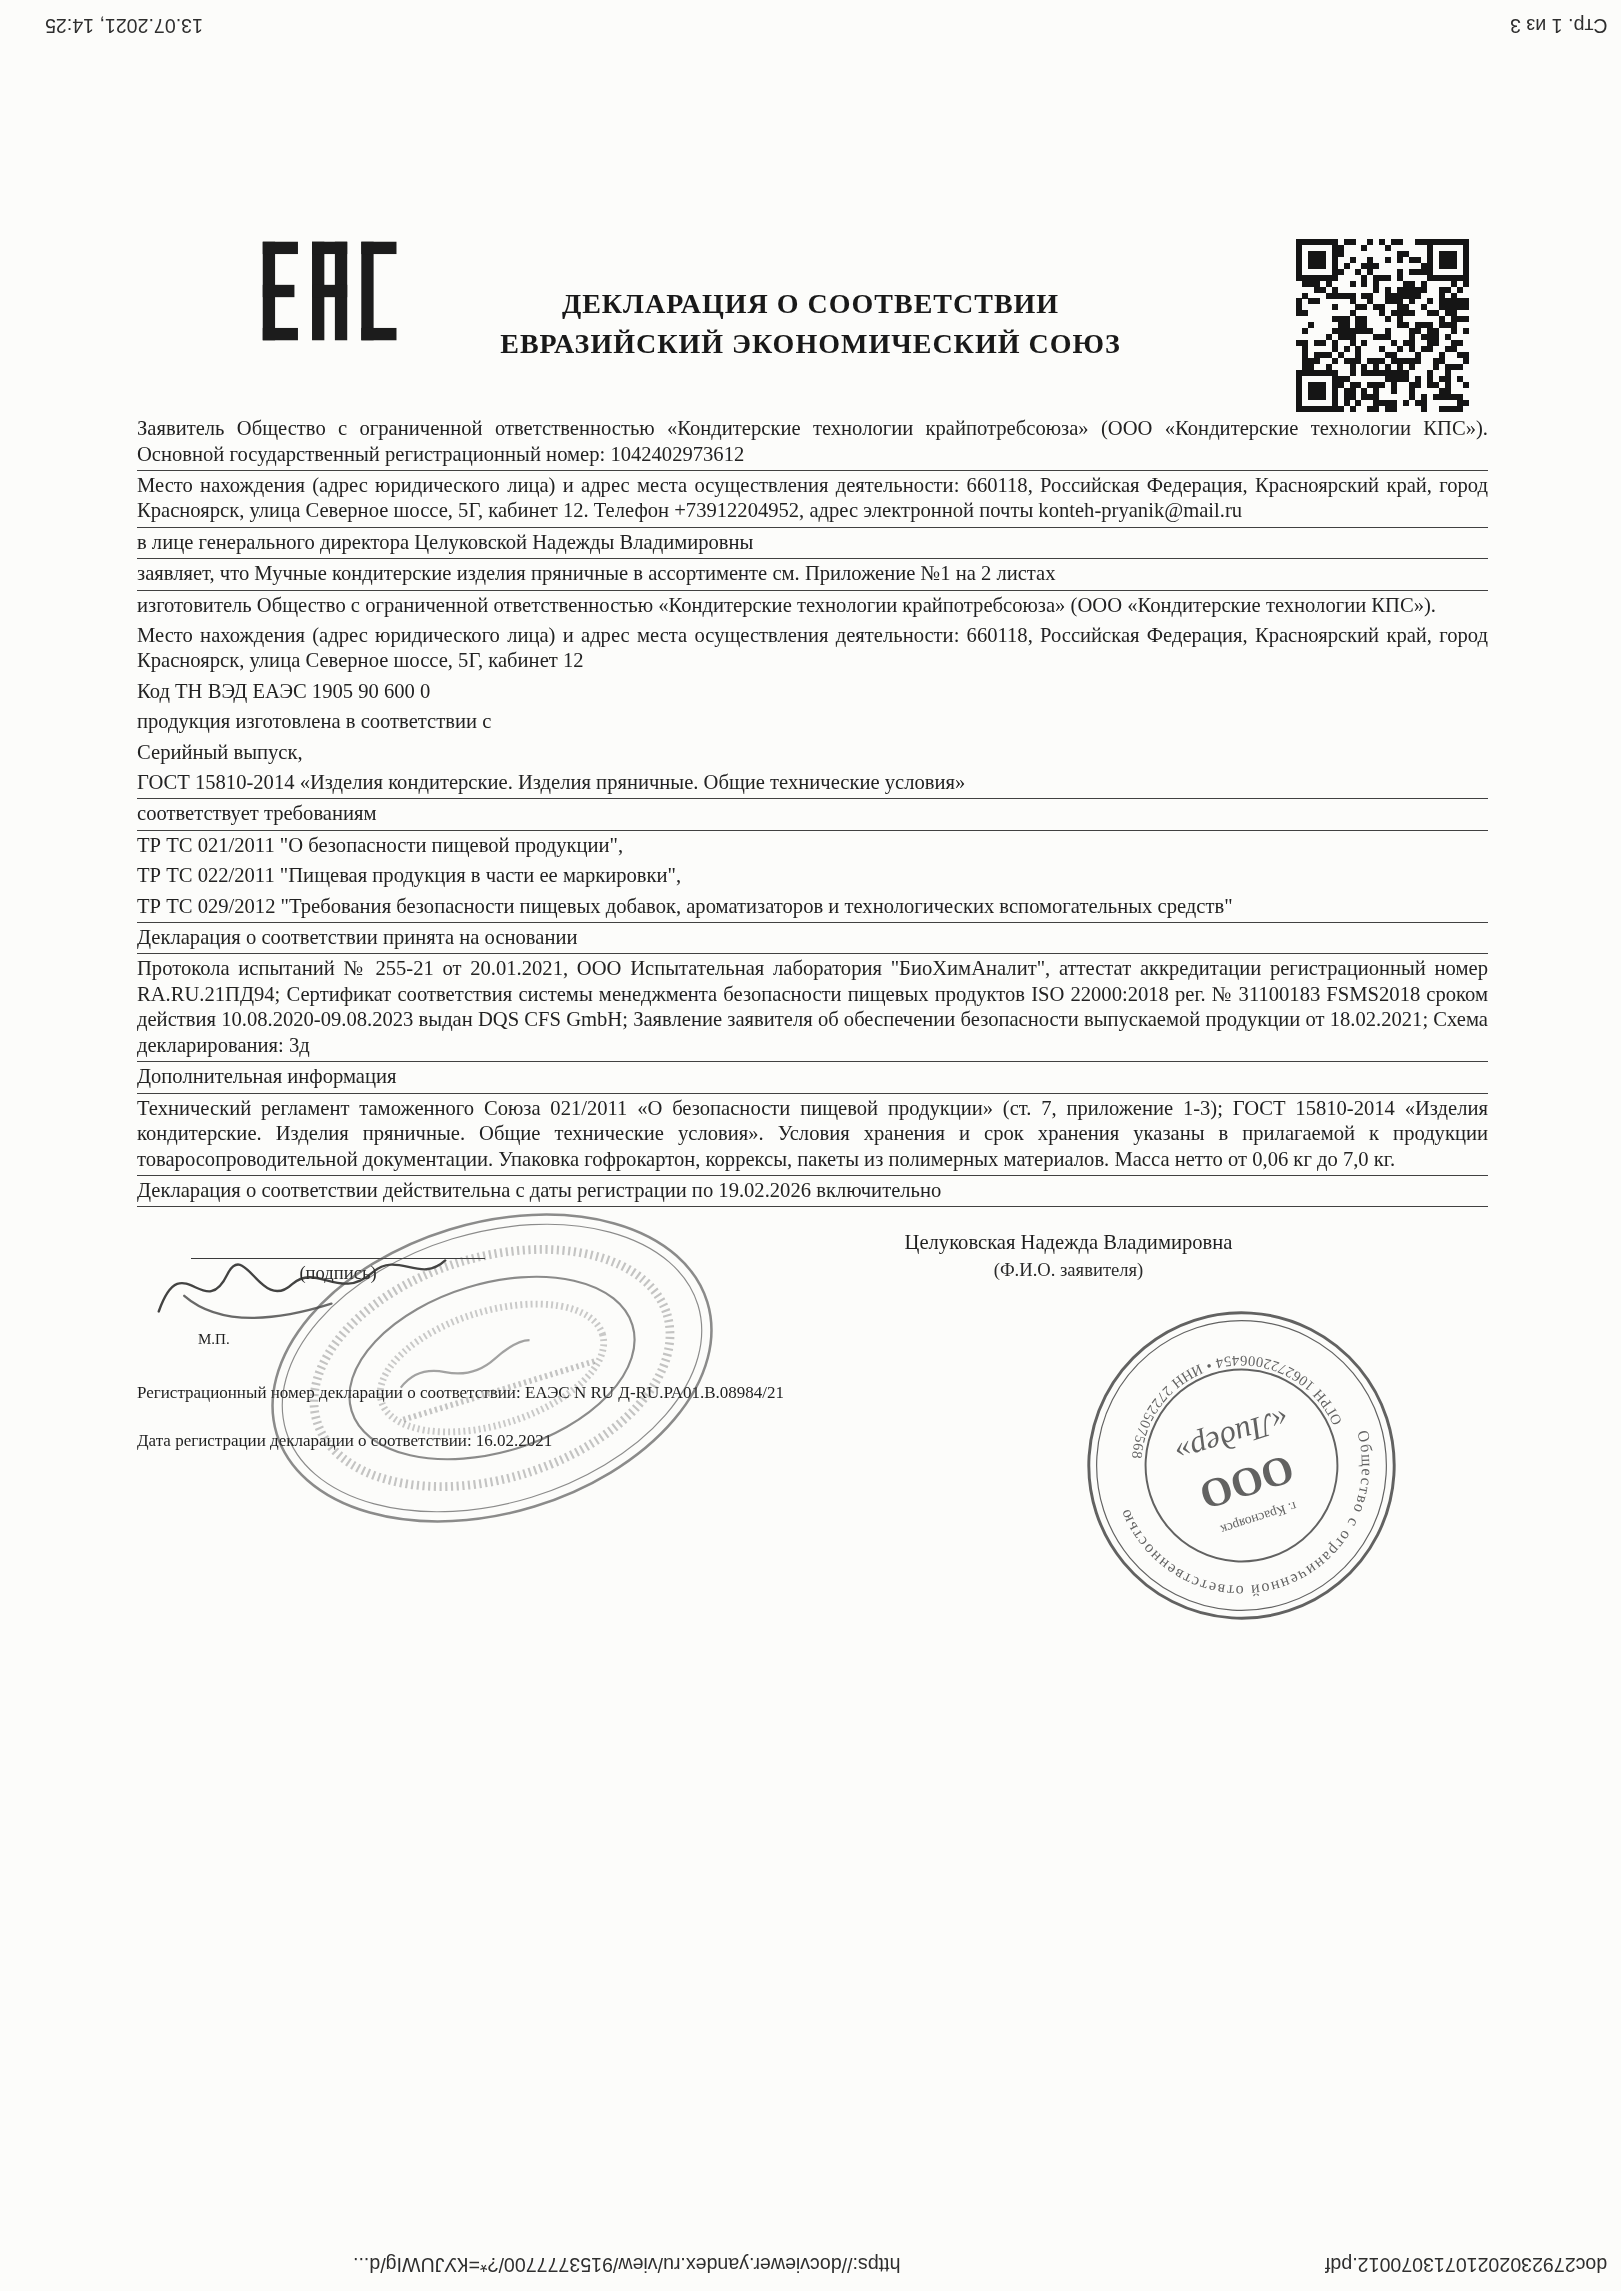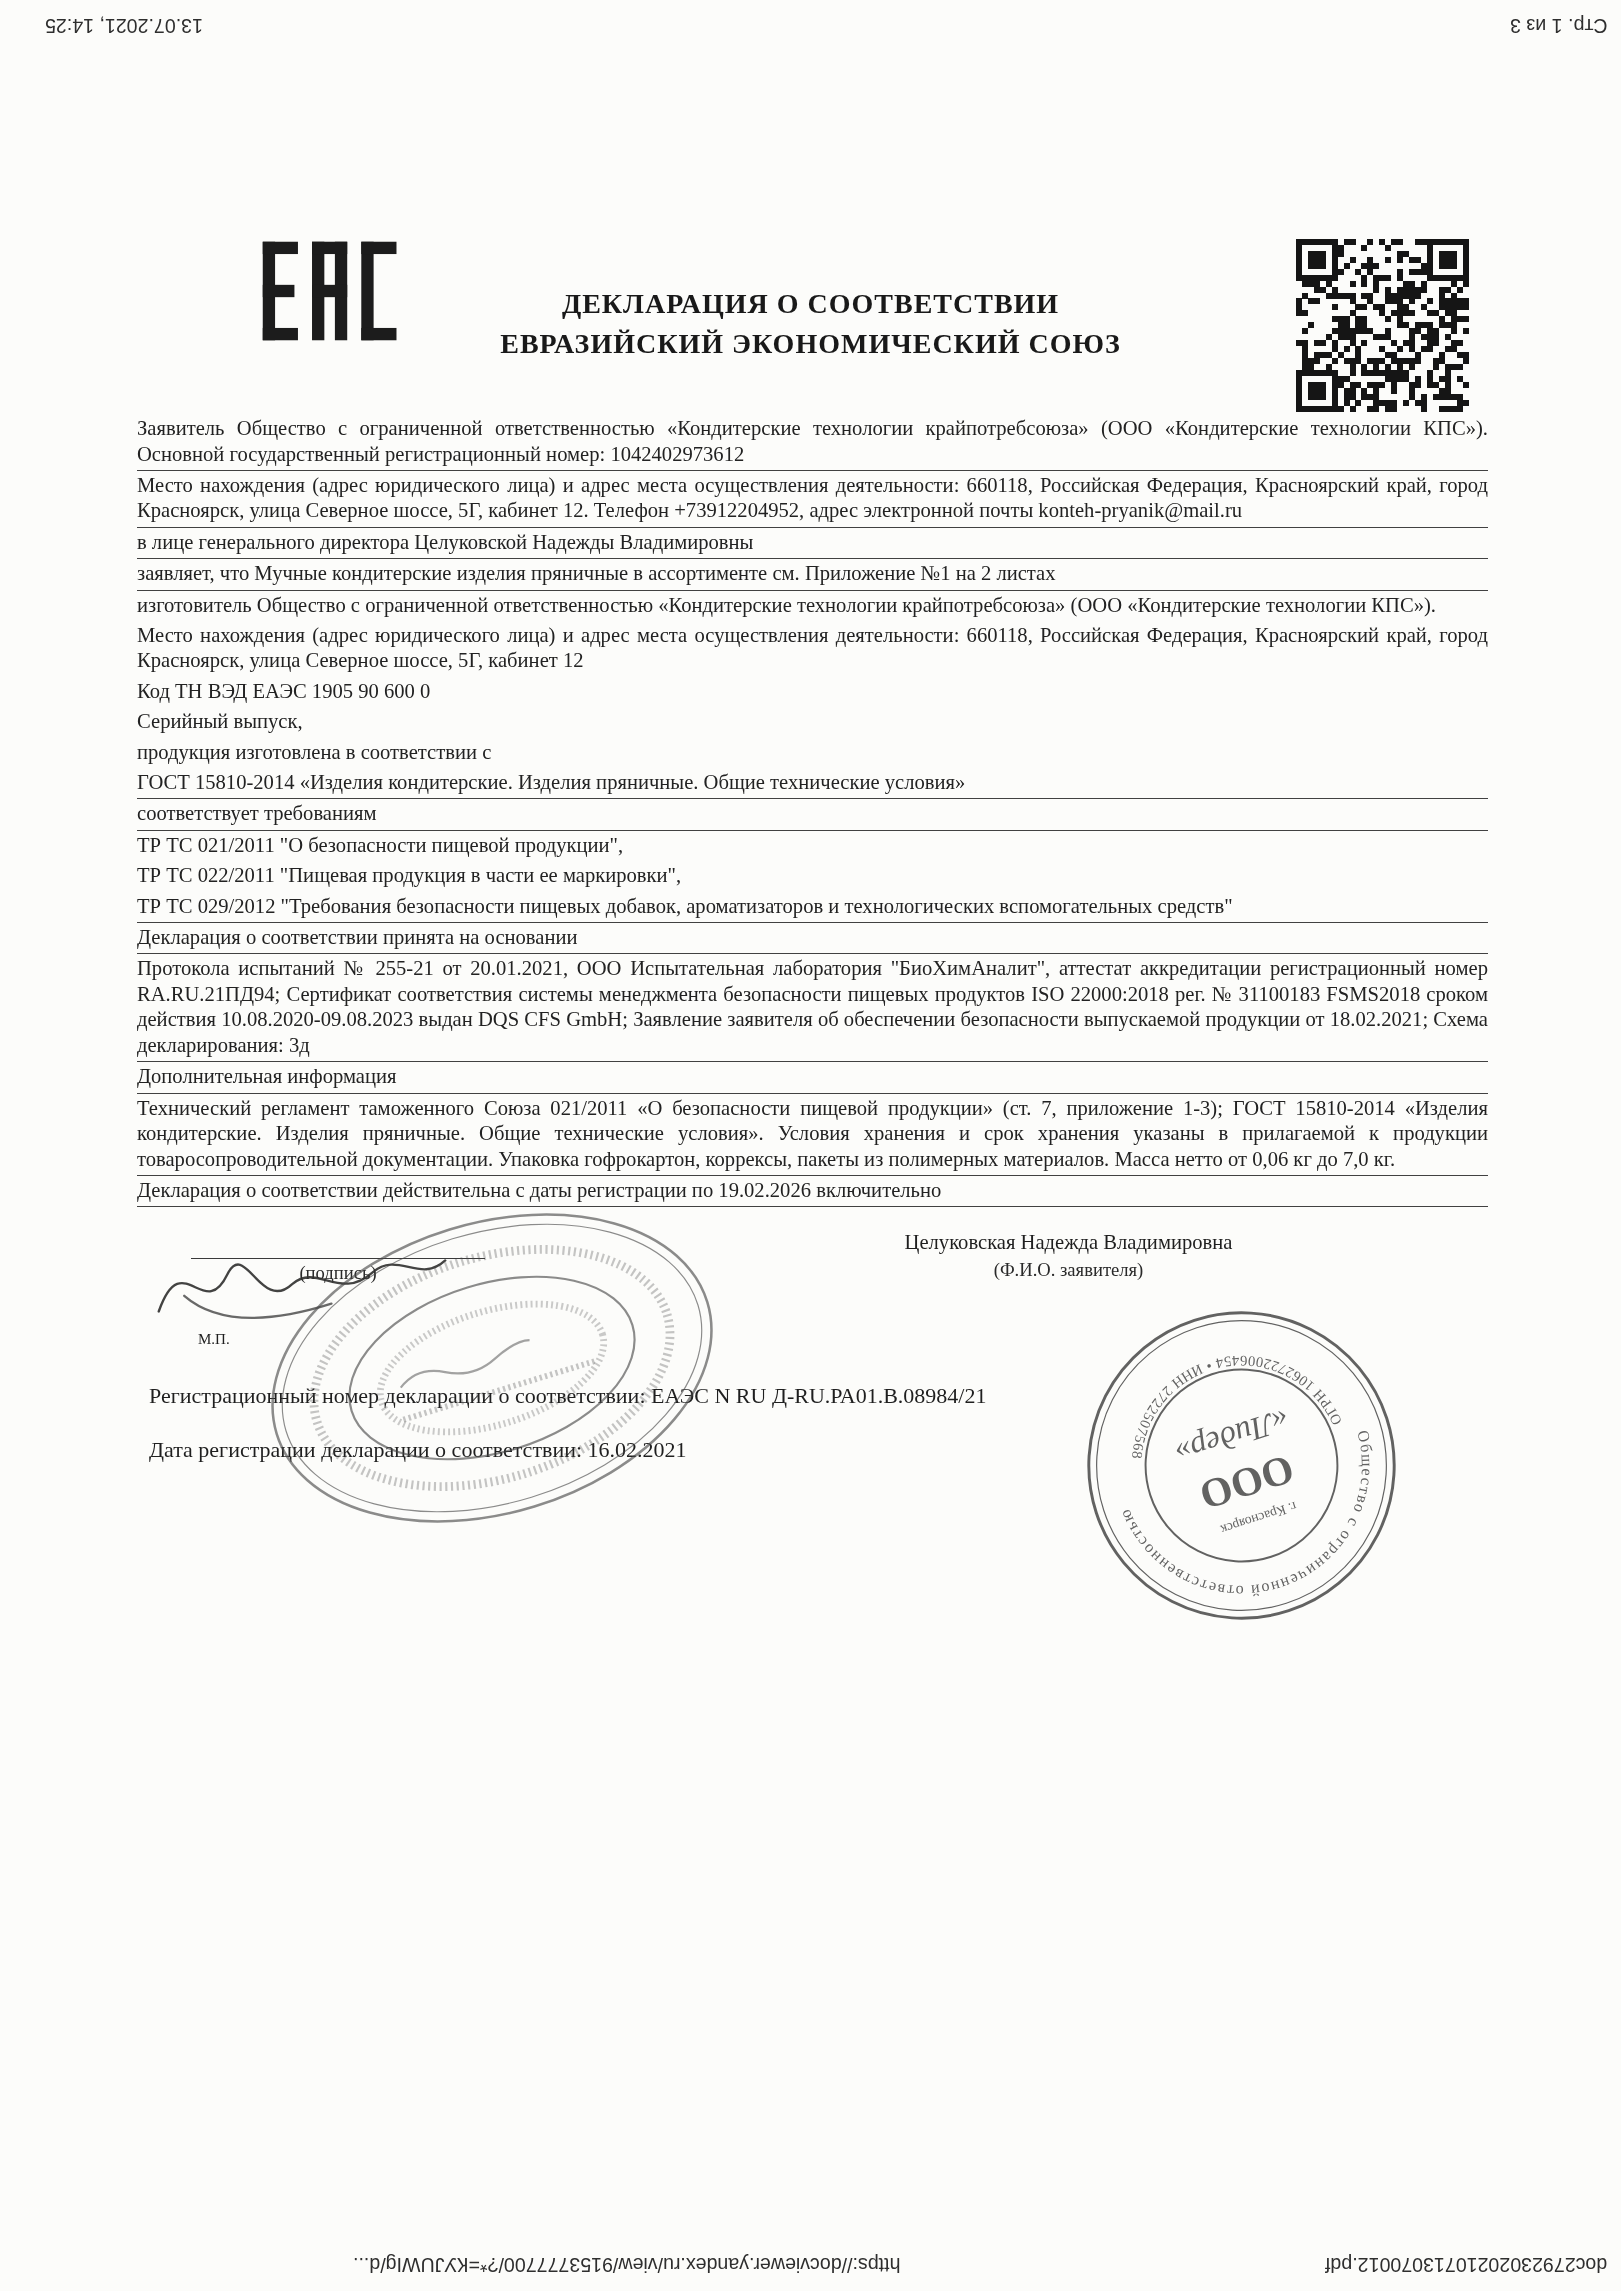--- a/index.html
+++ b/index.html
@@ -19,21 +19,21 @@
   .content{position:absolute;left:137px;top:414px;width:1351px;}
   .block{margin:0;padding:2px 0 2.9px;font-size:20.6px;line-height:25.5px;text-align:justify;color:#222;}
   .ruled{border-bottom:1.4px solid #414141;}
   .sig-row{position:relative;height:106px;margin-top:15.7px;}
   .sig-left{position:absolute;left:54px;top:35px;width:294px;border-top:1.5px solid #3a3a3a;
             text-align:center;font-size:18.6px;padding-top:2.9px;color:#2a2a2a;}
   .sig-right{position:absolute;left:549px;top:7.8px;width:765px;text-align:center;}
   .sig-name{font-size:20.6px;padding-bottom:4.9px;}
   .sig-caption{font-size:18.6px;color:#2a2a2a;}
   .mp{margin:2px 0 0 61px;font-size:15px;}
-  .reg-line{margin:35px 12px 0;font-size:22px;}
+  .reg-line{margin:35px 0 0;font-size:17px;}
   .reg-line + .reg-line{margin-top:27.4px;}
   .stamp-left{position:absolute;left:247px;top:1182px;opacity:.62;}
   .stamp-right{position:absolute;left:1080px;top:1304px;opacity:.8;}
   .signature-svg{position:absolute;left:145px;top:1227px;opacity:.9;}
   svg text{font-family:"Liberation Serif","DejaVu Serif",serif;}
 </style>
 </head>
 <body>
 
 <div class="page">
@@ -483,22 +483,22 @@
     </div>
 
   <div class="content">
     <p class="block ruled">Заявитель Общество с ограниченной ответственностью «Кондитерские технологии крайпотребсоюза» (ООО «Кондитерские технологии КПС»). Основной государственный регистрационный номер: 1042402973612</p>
     <p class="block ruled">Место нахождения (адрес юридического лица) и адрес места осуществления деятельности: 660118, Российская Федерация, Красноярский край, город Красноярск, улица Северное шоссе, 5Г, кабинет 12. Телефон +73912204952, адрес электронной почты konteh-pryanik@mail.ru</p>
     <p class="block ruled">в лице генерального директора Целуковской Надежды Владимировны</p>
     <p class="block ruled">заявляет, что Мучные кондитерские изделия пряничные в ассортименте см. Приложение №1 на 2 листах</p>
     <p class="block">изготовитель Общество с ограниченной ответственностью «Кондитерские технологии крайпотребсоюза» (ООО «Кондитерские технологии КПС»).</p>
     <p class="block">Место нахождения (адрес юридического лица) и адрес места осуществления деятельности: 660118, Российская Федерация, Красноярский край, город Красноярск, улица Северное шоссе, 5Г, кабинет 12</p>
     <p class="block">Код ТН ВЭД ЕАЭС 1905 90 600 0</p>
+    <p class="block">продукция изготовлена в соответствии с</p>
     <p class="block">Серийный выпуск,</p>
-    <p class="block">продукция изготовлена в соответствии с</p>
     <p class="block ruled">ГОСТ 15810-2014 «Изделия кондитерские. Изделия пряничные. Общие технические условия»</p>
     <p class="block ruled">соответствует требованиям</p>
     <p class="block">ТР ТС 021/2011 "О безопасности пищевой продукции",</p>
     <p class="block">ТР ТС 022/2011 "Пищевая продукция в части ее маркировки",</p>
     <p class="block ruled">ТР ТС 029/2012 "Требования безопасности пищевых добавок, ароматизаторов и технологических вспомогательных средств"</p>
     <p class="block ruled">Декларация о соответствии принята на основании</p>
     <p class="block ruled">Протокола испытаний № 255-21 от 20.01.2021, ООО Испытательная лаборатория "БиоХимАналит", аттестат аккредитации регистрационный номер RA.RU.21ПД94; Сертификат соответствия системы менеджмента безопасности пищевых продуктов ISO 22000:2018 рег. № 31100183 FSMS2018 сроком действия 10.08.2020-09.08.2023 выдан DQS CFS GmbH; Заявление заявителя об обеспечении безопасности выпускаемой продукции от 18.02.2021; Схема декларирования: 3д</p>
     <p class="block ruled">Дополнительная информация</p>
     <p class="block ruled">Технический регламент таможенного Союза 021/2011 «О безопасности пищевой продукции» (ст. 7, приложение 1-3); ГОСТ 15810-2014 «Изделия кондитерские. Изделия пряничные. Общие технические условия». Условия хранения и срок хранения указаны в прилагаемой к продукции товаросопроводительной документации. Упаковка гофрокартон, коррексы, пакеты из полимерных материалов. Масса нетто от 0,06 кг до 7,0 кг.</p>
     <p class="block ruled">Декларация о соответствии  действительна с даты регистрации по 19.02.2026 включительно</p>

